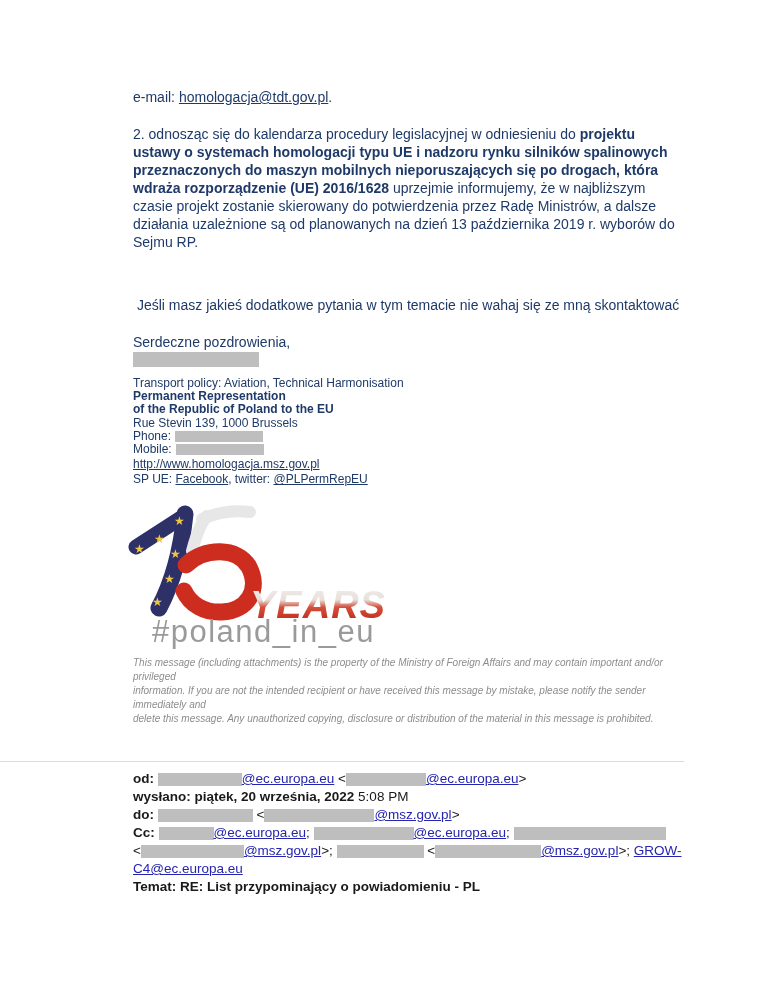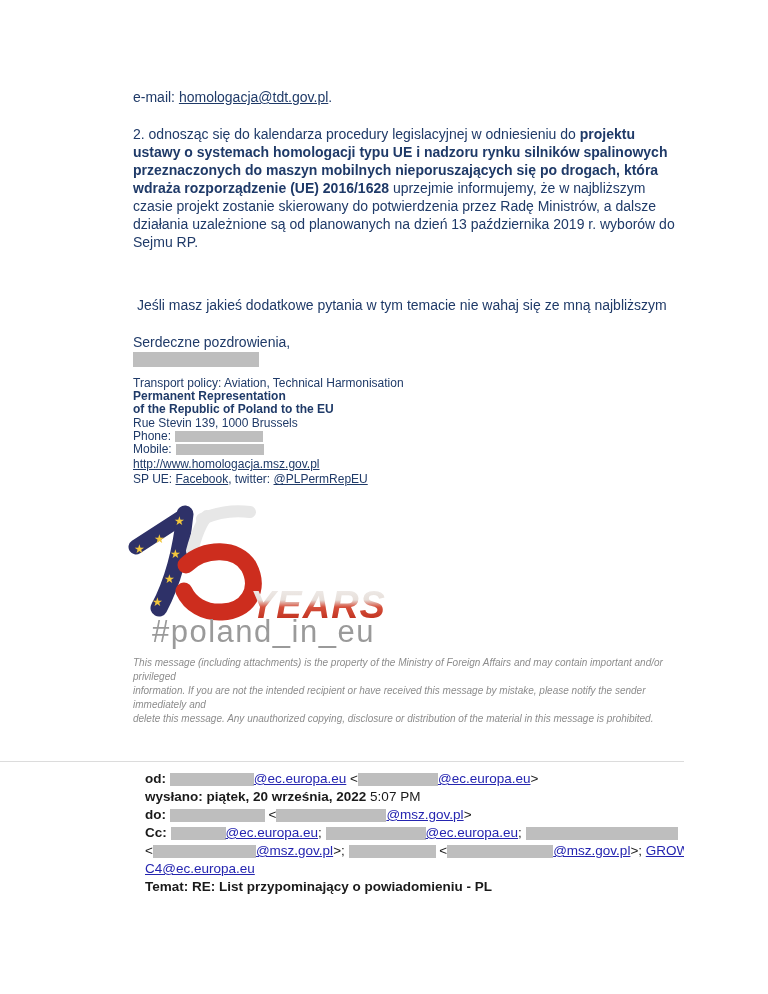--- a/index.html
+++ b/index.html
@@ -20,34 +20,34 @@
   .body-block .lnk, .sig .lnk { color:#1f3a68; }
   .redact { display:inline-block; background:#bebebe; height:13px; vertical-align:text-bottom; }
   .sig { top:352px; left:133px; width:420px; font-size:12px; line-height:13.2px; color:#1f3a68; }
   .sig .name-redact { width:126px; height:15px; background:#bebebe; margin-bottom:10px; }
   .sig .line { white-space:nowrap; }
   .sig .small-redact { display:inline-block; background:#bebebe; height:11px; width:88px; vertical-align:middle; margin-left:4px; }
   .sig .gap { margin-top:2px; }
   .logo-wrap { top:503px; left:128px; width:360px; height:150px; }
   .disclaimer { top:656px; left:133px; width:560px; font-size:10px; line-height:14px; font-style:italic; color:#8c8c8c; }
   .hrline { top:761px; left:0; width:768px; height:1px; background:#dcdcdc; }
-  .headers { top:770px; left:145px; width:565px; font-size:13.5px; line-height:18px; color:#1a1a1a; }
+  .headers { top:770px; left:133px; width:565px; font-size:13.5px; line-height:18px; color:#1a1a1a; }
   .headers .hline { min-height:18px; }
   .years-text { font-weight:bold; font-style:italic; font-family:"Liberation Sans", sans-serif; letter-spacing:1px; }
   .hashtag-text { font-family:"Liberation Sans", sans-serif; font-weight:300; letter-spacing:1.5px; }
 </style>
 </head>
 <body>
 
 <div class="page">
 
   <div class="abs body-block">
     <div class="para"><span>e-mail: </span><span class="lnk">homologacja@tdt.gov.pl</span><span>.</span></div>
     <div class="para2"><span>2. odnosząc się do kalendarza procedury legislacyjnej w odniesieniu do </span><span class="b i">projektu ustawy o systemach homologacji typu UE i nadzoru rynku silników spalinowych przeznaczonych do maszyn mobilnych nieporuszających się po drogach, która wdraża rozporządzenie (UE) 2016/1628</span><span> uprzejmie informujemy, że w najbliższym czasie projekt zostanie skierowany do potwierdzenia przez Radę Ministrów, a dalsze działania uzależnione są od planowanych na dzień 13 października 2019 r. wyborów do Sejmu RP.</span></div>
-    <div class="question"> Jeśli masz jakieś dodatkowe pytania w tym temacie nie wahaj się ze mną najbliższym</div>
+    <div class="question"> Jeśli masz jakieś dodatkowe pytania w tym temacie nie wahaj się ze mną skontaktować</div>
     <div class="closing">Serdeczne pozdrowienia,</div>
   </div>
 
   <div class="abs sig">
     <div class="name-redact"></div>
     <div class="line">Transport policy: Aviation, Technical Harmonisation</div>
     <div class="line b">Permanent Representation</div>
     <div class="line b">of the Republic of Poland to the EU</div>
     <div class="line">Rue Stevin 139, 1000 Brussels</div>
     <div class="line"><span>Phone:</span><span class="small-redact"></span></div>
@@ -93,21 +93,21 @@
   <div class="abs disclaimer">
     <div>This message (including attachments) is the property of the Ministry of Foreign Affairs and may contain important and/or privileged</div>
     <div>information. If you are not the intended recipient or have received this message by mistake, please notify the sender immediately and</div>
     <div>delete this message. Any unauthorized copying, disclosure or distribution of the material in this message is prohibited.</div>
   </div>
 
   <div class="abs hrline"></div>
 
   <div class="abs headers">
     <div class="hline"><span class="b">od: </span><span class="redact" style="width: 84px;"></span><span class="lnk">@ec.europa.eu</span><span> &lt;</span><span class="redact" style="width: 80px;"></span><span class="lnk">@ec.europa.eu</span><span>&gt;</span></div>
-    <div class="hline"><span class="b">wysłano: piątek, 20 września, 2022</span><span> 5:07 PM</span></div>
+    <div class="hline"><span class="b">wysłano: piątek, 20 września, 2022</span><span> 5:08 PM</span></div>
     <div class="hline"><span class="b">do: </span><span class="redact" style="width: 95px;"></span><span> &lt;</span><span class="redact" style="width: 110px;"></span><span class="lnk">@msz.gov.pl</span><span>&gt;</span></div>
     <div class="hline"><span class="b">Cc: </span><span class="redact" style="width: 55px;"></span><span class="lnk">@ec.europa.eu</span><span>; </span><span class="redact" style="width: 100px;"></span><span class="lnk">@ec.europa.eu</span><span>; </span><span class="redact" style="width: 152px;"></span></div>
     <div class="hline"><span>&lt;</span><span class="redact" style="width: 103px;"></span><span class="lnk">@msz.gov.pl</span><span>&gt;; </span><span class="redact" style="width: 87px;"></span><span> &lt;</span><span class="redact" style="width: 106px;"></span><span class="lnk">@msz.gov.pl</span><span>&gt;; </span><span class="lnk">GROW-</span></div>
     <div class="hline"><span class="lnk">C4@ec.europa.eu</span></div>
     <div class="hline"><span class="b">Temat: RE: List przypominający o powiadomieniu - PL</span></div>
   </div>
 
 </div>
 
 </body></html>

